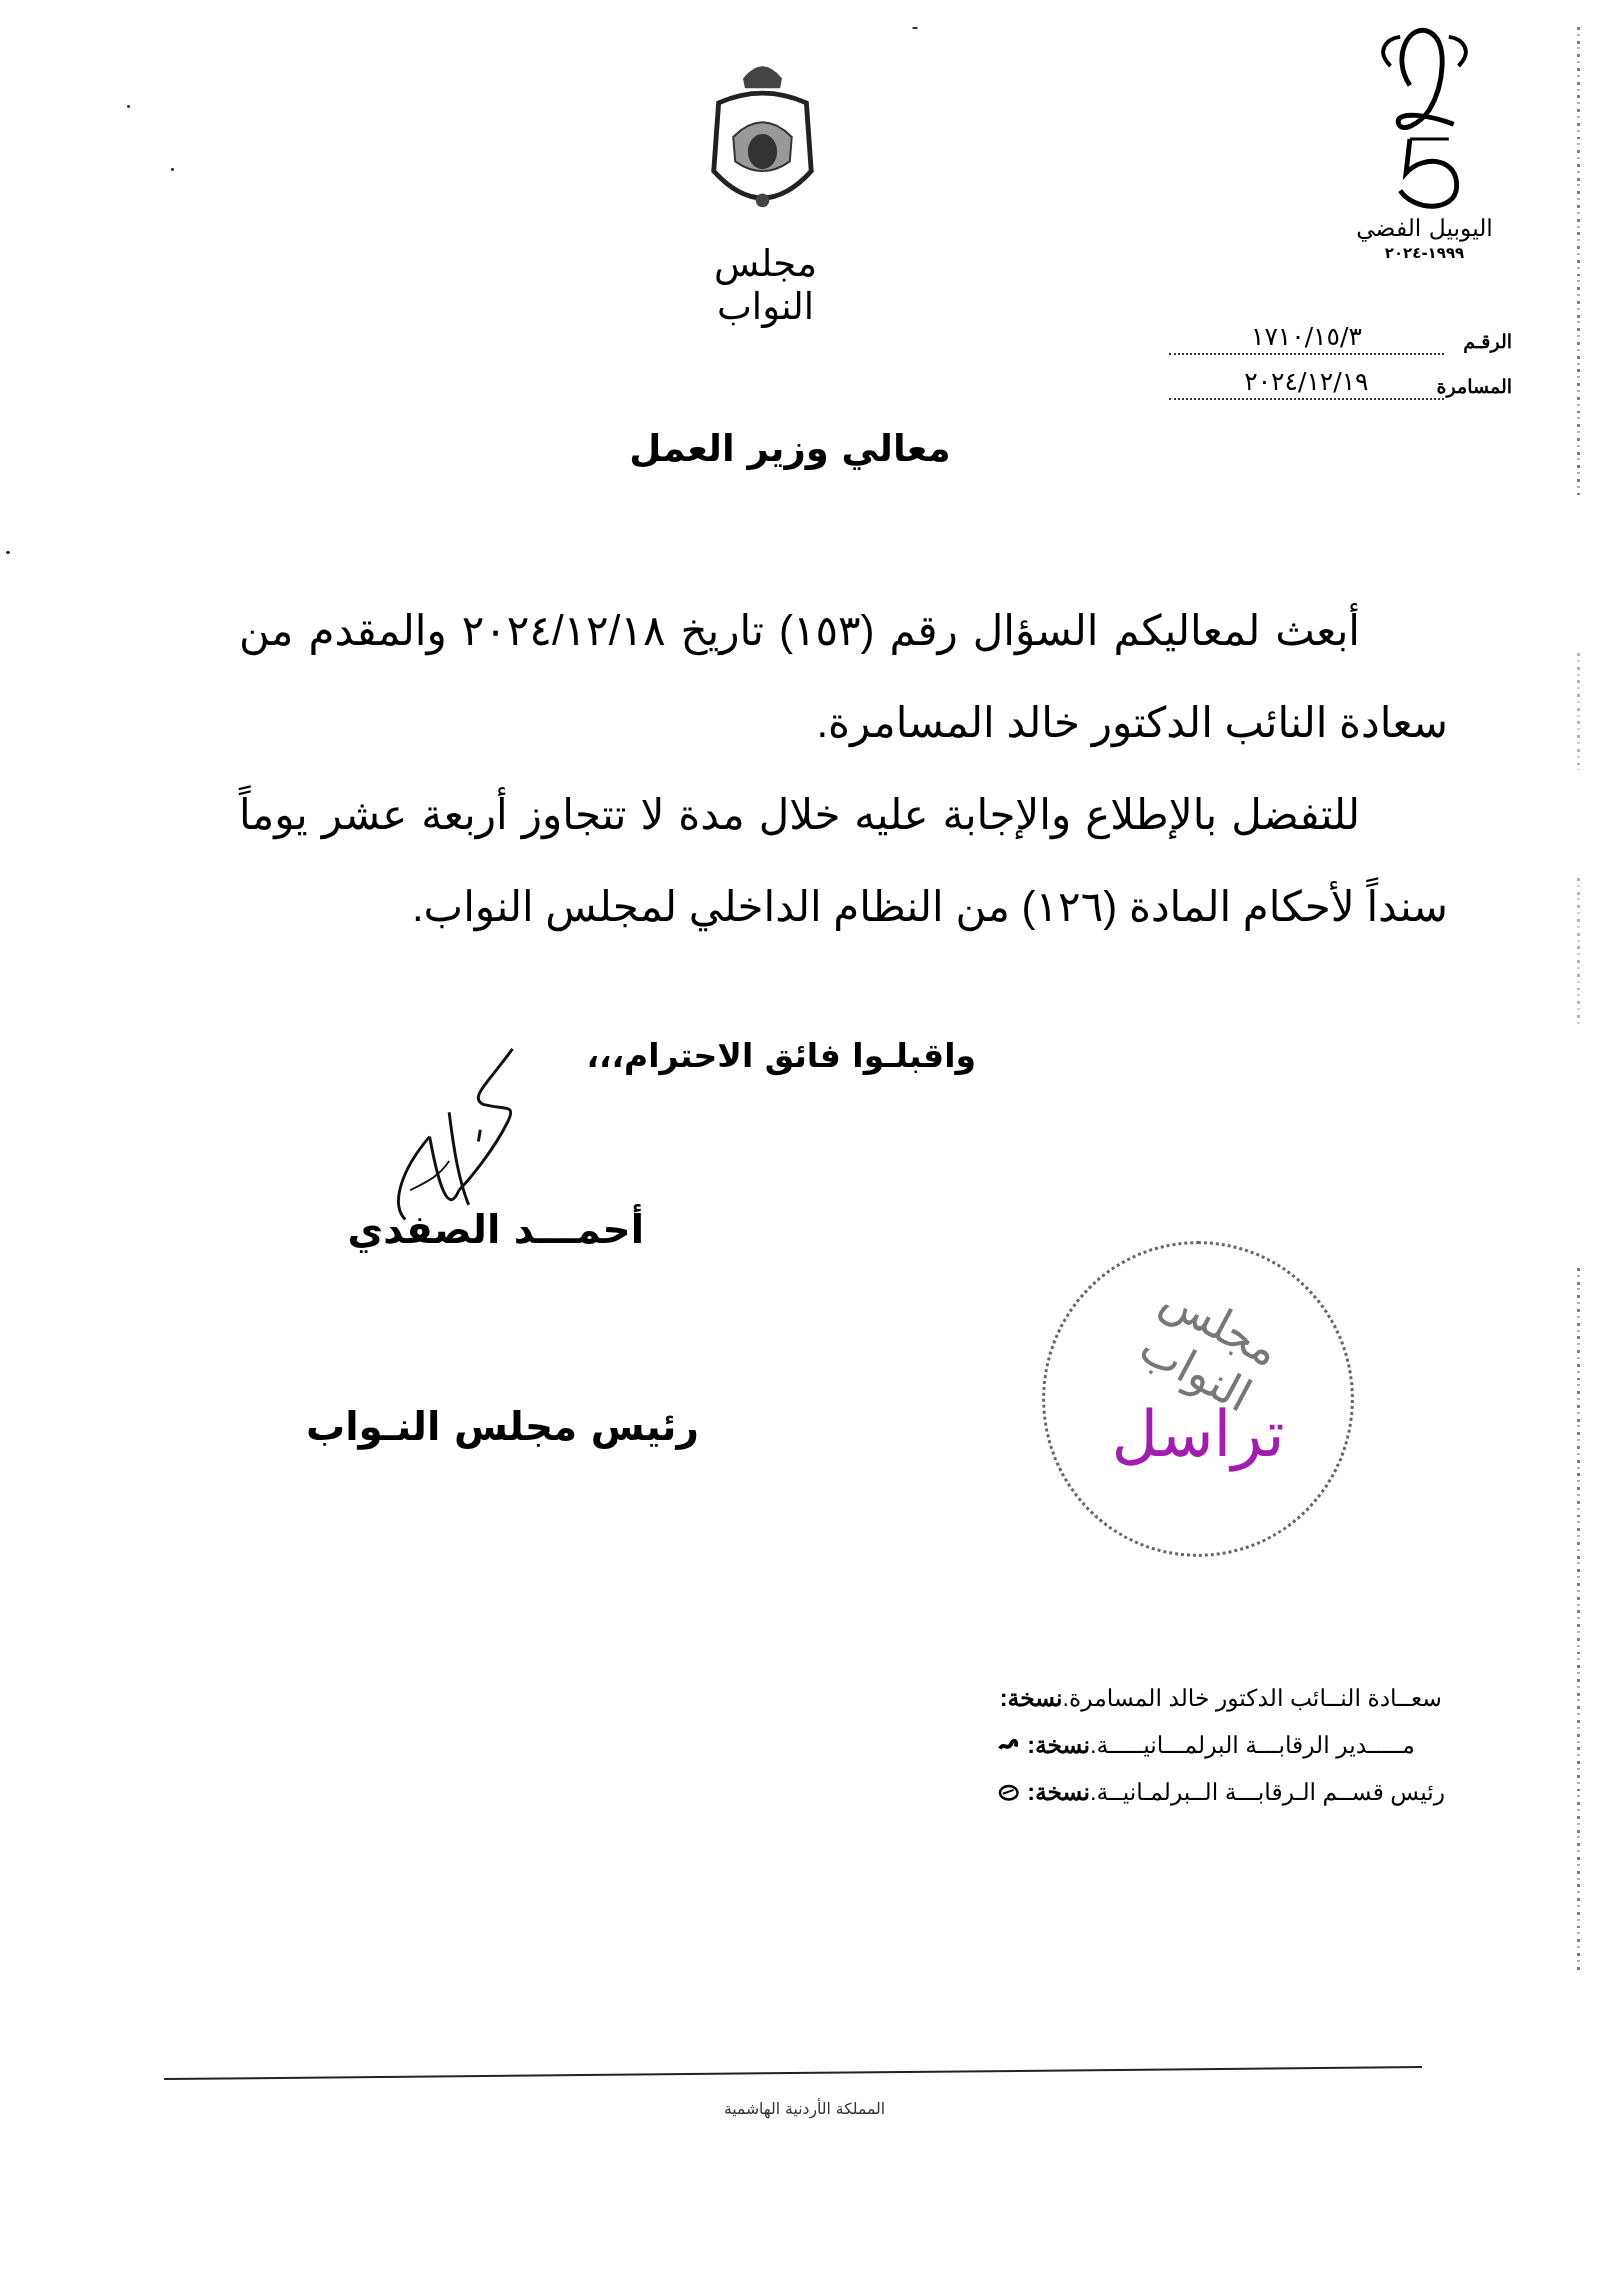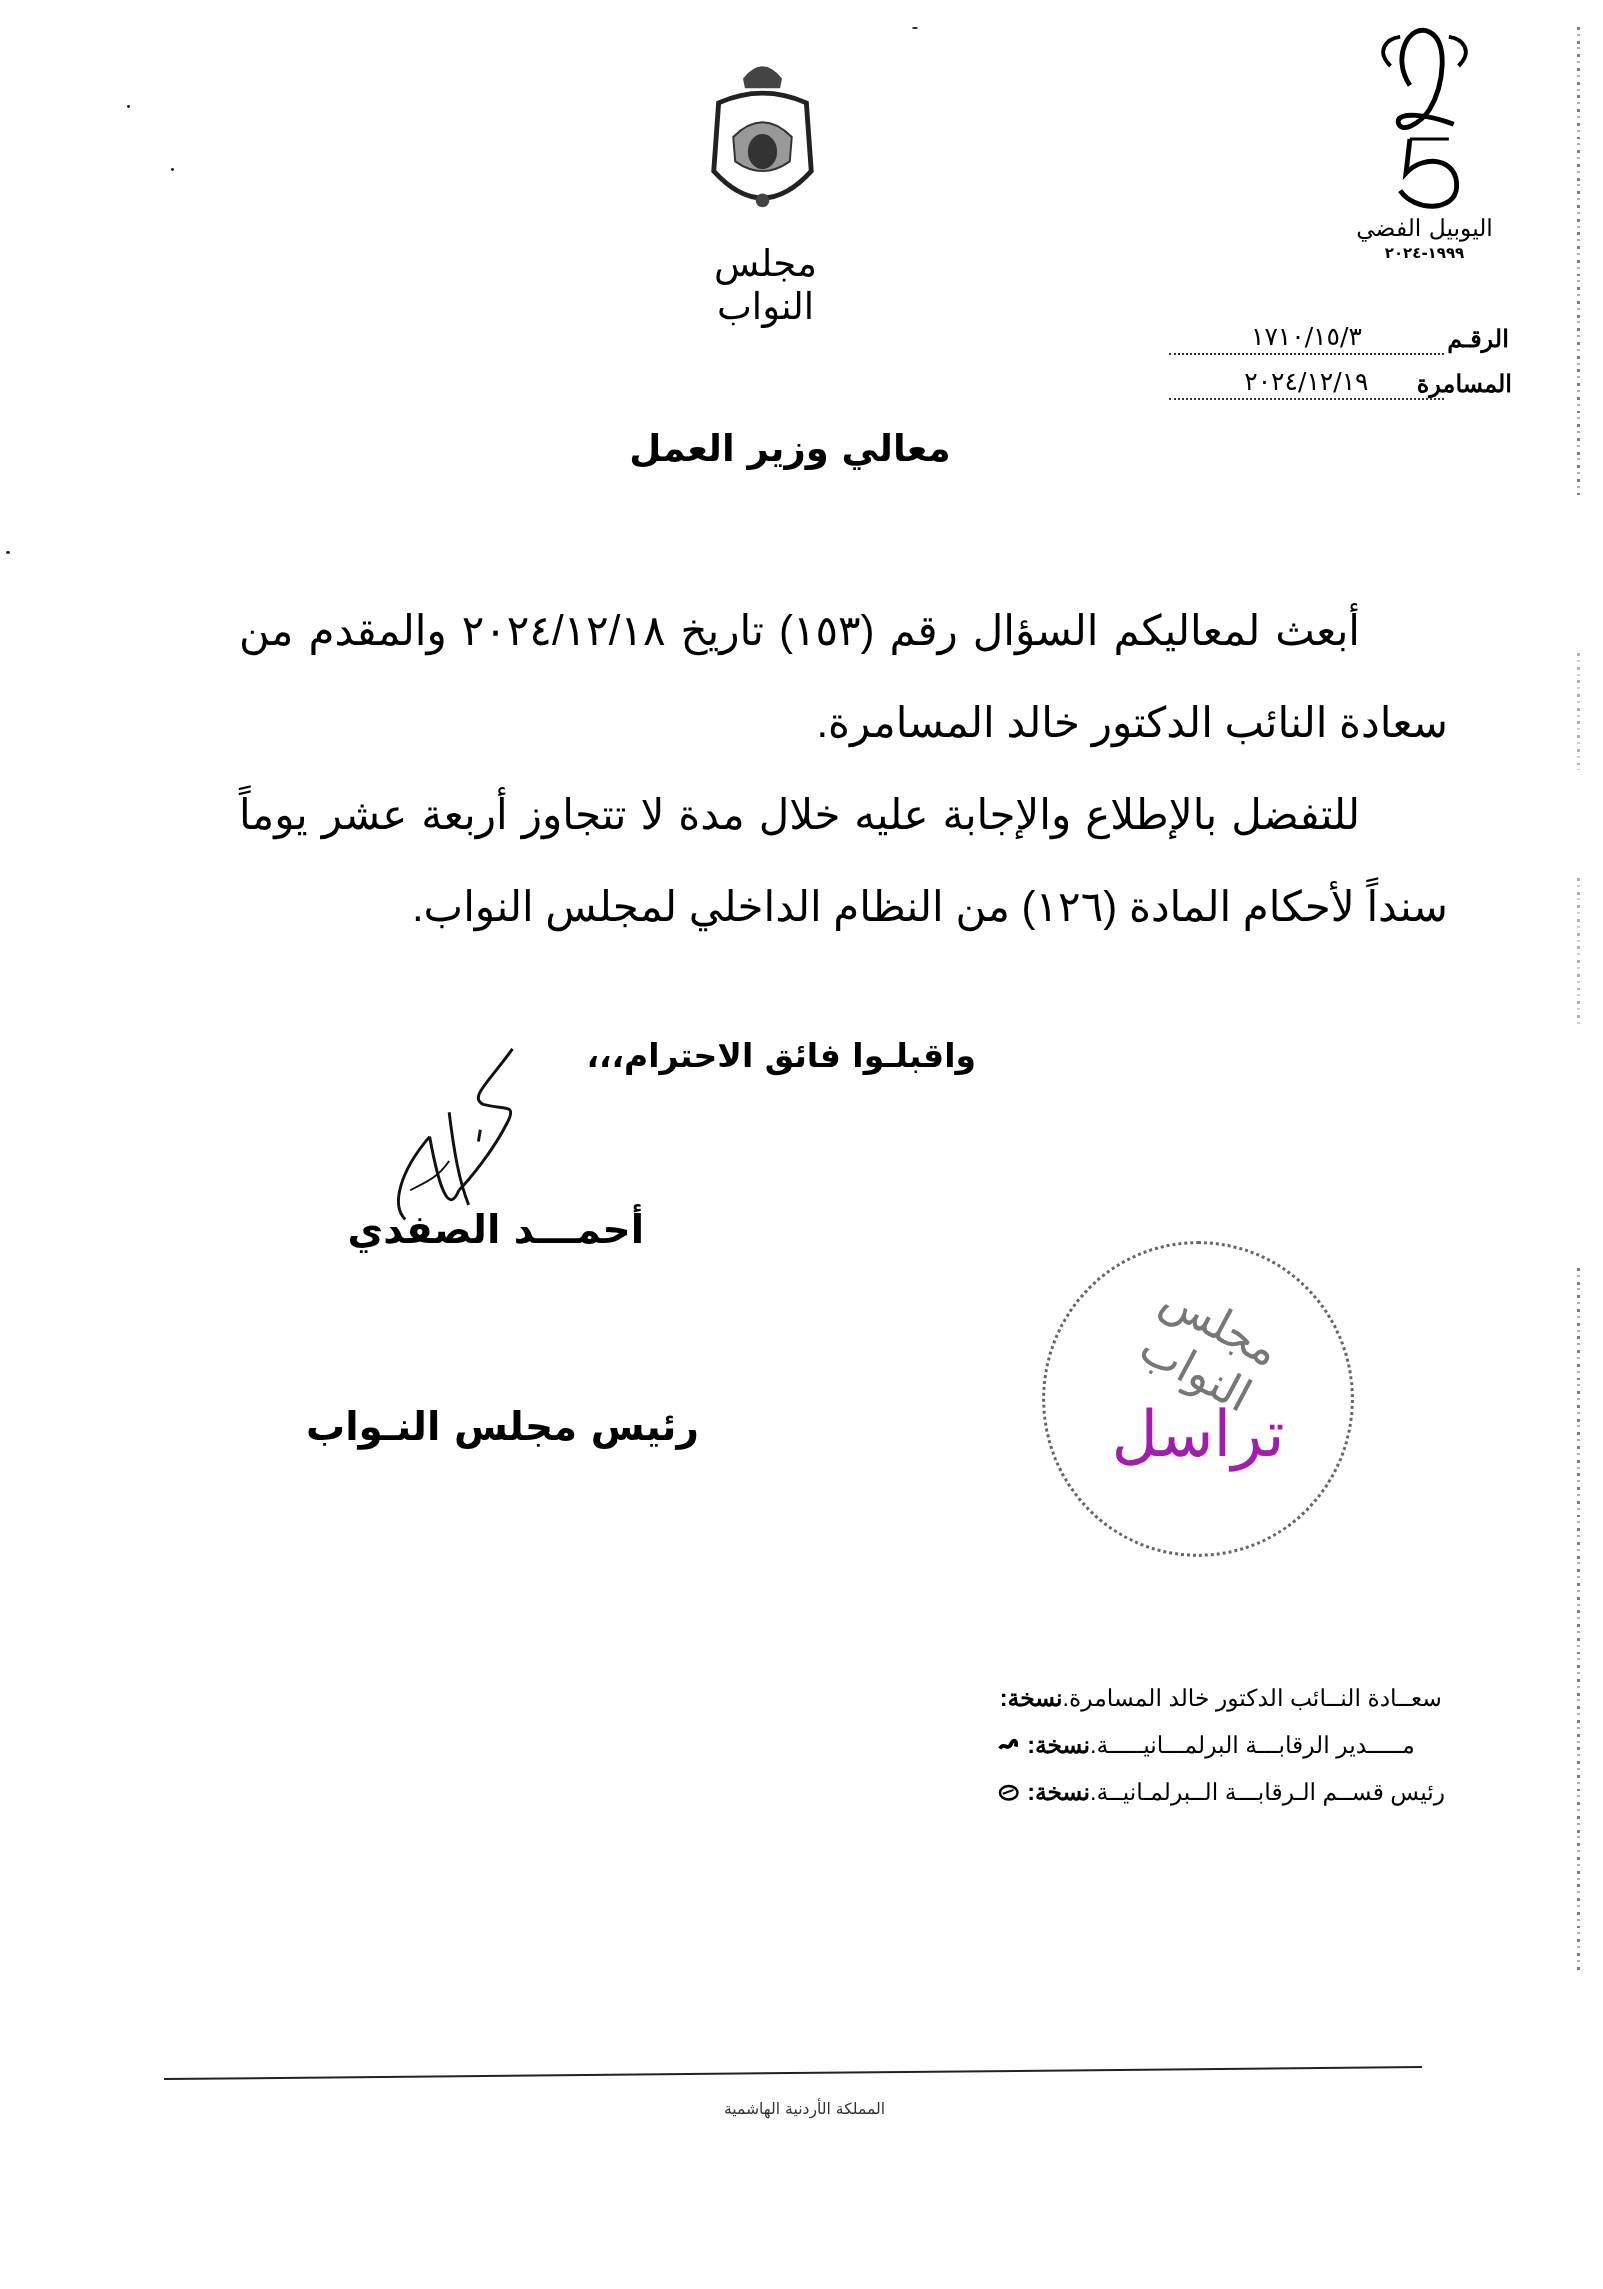--- a/index.html
+++ b/index.html
@@ -21,21 +21,21 @@
     .jubilee .jub-label { font-family: "DejaVu Serif", serif; font-size: 23.4px; margin-top: 2px; }
     .jubilee .jub-years { font-family: "DejaVu Sans", sans-serif; font-size: 15px; font-weight: bold; letter-spacing: 1px; margin-top: 2px; }
 
     
     .arms { left: 704px; top: 54px; width: 117px; height: 166px; }
     .arms-caption { left: 673px; top: 242px; width: 185px; text-align: center; font-family: "DejaVu Serif", serif; font-size: 37px; }
 
     
     .meta { left: 1161px; top: 310px; width: 351px; }
     .meta-row { display: flex; flex-direction: row-reverse; align-items: flex-end; height: 45px; }
-    .meta-label { width: 68px; text-align: center; font-family: Liberation Sans, sans-serif; font-size: 24px; font-weight: bold; padding-bottom: 2px; }
+    .meta-label { width: 68px; text-align: right; font-family: Liberation Sans, sans-serif; font-size: 19px; font-weight: bold; padding-bottom: 2px; }
     .meta-value { flex: 1; text-align: center; font-size: 25px; border-bottom: 2px dotted #333; margin-left: 7.8px; padding-bottom: 2px; letter-spacing: 2.9px; }
 
     
     .addressee { left: 585px; top: 427px; width: 410px; text-align: center; font-family: "DejaVu Sans", sans-serif; font-size: 37px; font-weight: 900; }
 
     
     .body-text { left: 239px; top: 585px; width: 1209px; font-family: "Liberation Sans", sans-serif; font-size: 42px; line-height: 92px; text-align: justify; }
     .body-text p { margin: 0; }
     .body-text .indent { text-indent: 88px; }
 

